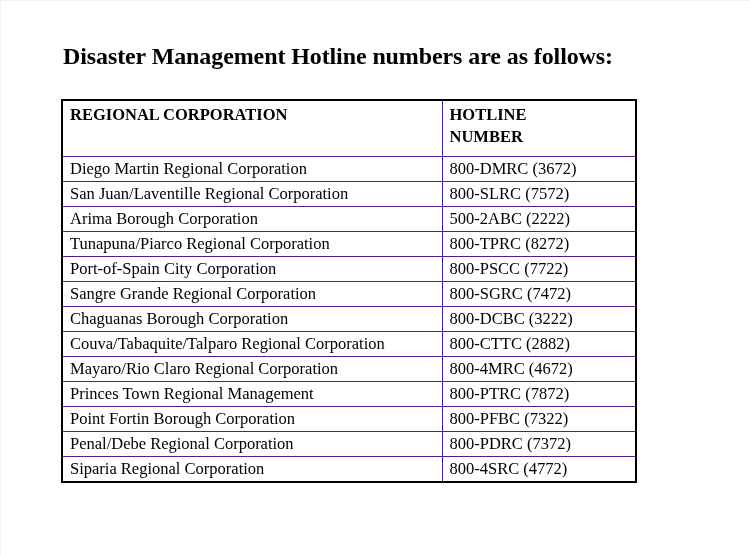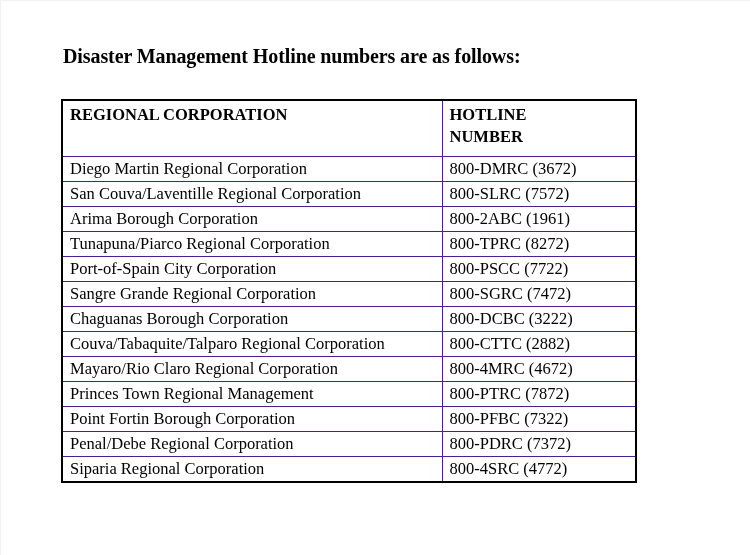--- a/index.html
+++ b/index.html
@@ -23,21 +23,21 @@
     background: #ffffff;
     box-sizing: border-box;
     border-top: 1px solid #f2f2f2;
     border-left: 1px solid #f2f2f2;
   }
 
   .doc-title {
     position: absolute;
     left: 62px;
     top: 40px;
-    font-size: 20px;
+    font-size: 24px;
     font-weight: bold;
     letter-spacing: -0.1px;
     line-height: 30px;
     white-space: nowrap;
     font-family: "Liberation Serif", "DejaVu Serif", serif;
   }
 
   .hotline-table {
     position: absolute;
     left: 60px;
@@ -105,26 +105,26 @@
           <span class="hdr-line">NUMBER</span>
         </th>
       </tr>
     </thead>
     <tbody id="table-body">
         <tr>
           <td>Diego Martin Regional Corporation</td>
           <td>800-DMRC (3672)</td>
         </tr>
         <tr>
-          <td>San Couva/Laventille Regional Corporation</td>
+          <td>San Juan/Laventille Regional Corporation</td>
           <td>800-SLRC (7572)</td>
         </tr>
         <tr>
           <td>Arima Borough Corporation</td>
-          <td>800-2ABC (1961)</td>
+          <td>500-2ABC (2222)</td>
         </tr>
         <tr>
           <td>Tunapuna/Piarco Regional Corporation</td>
           <td>800-TPRC (8272)</td>
         </tr>
         <tr>
           <td>Port-of-Spain City Corporation</td>
           <td>800-PSCC (7722)</td>
         </tr>
         <tr>

